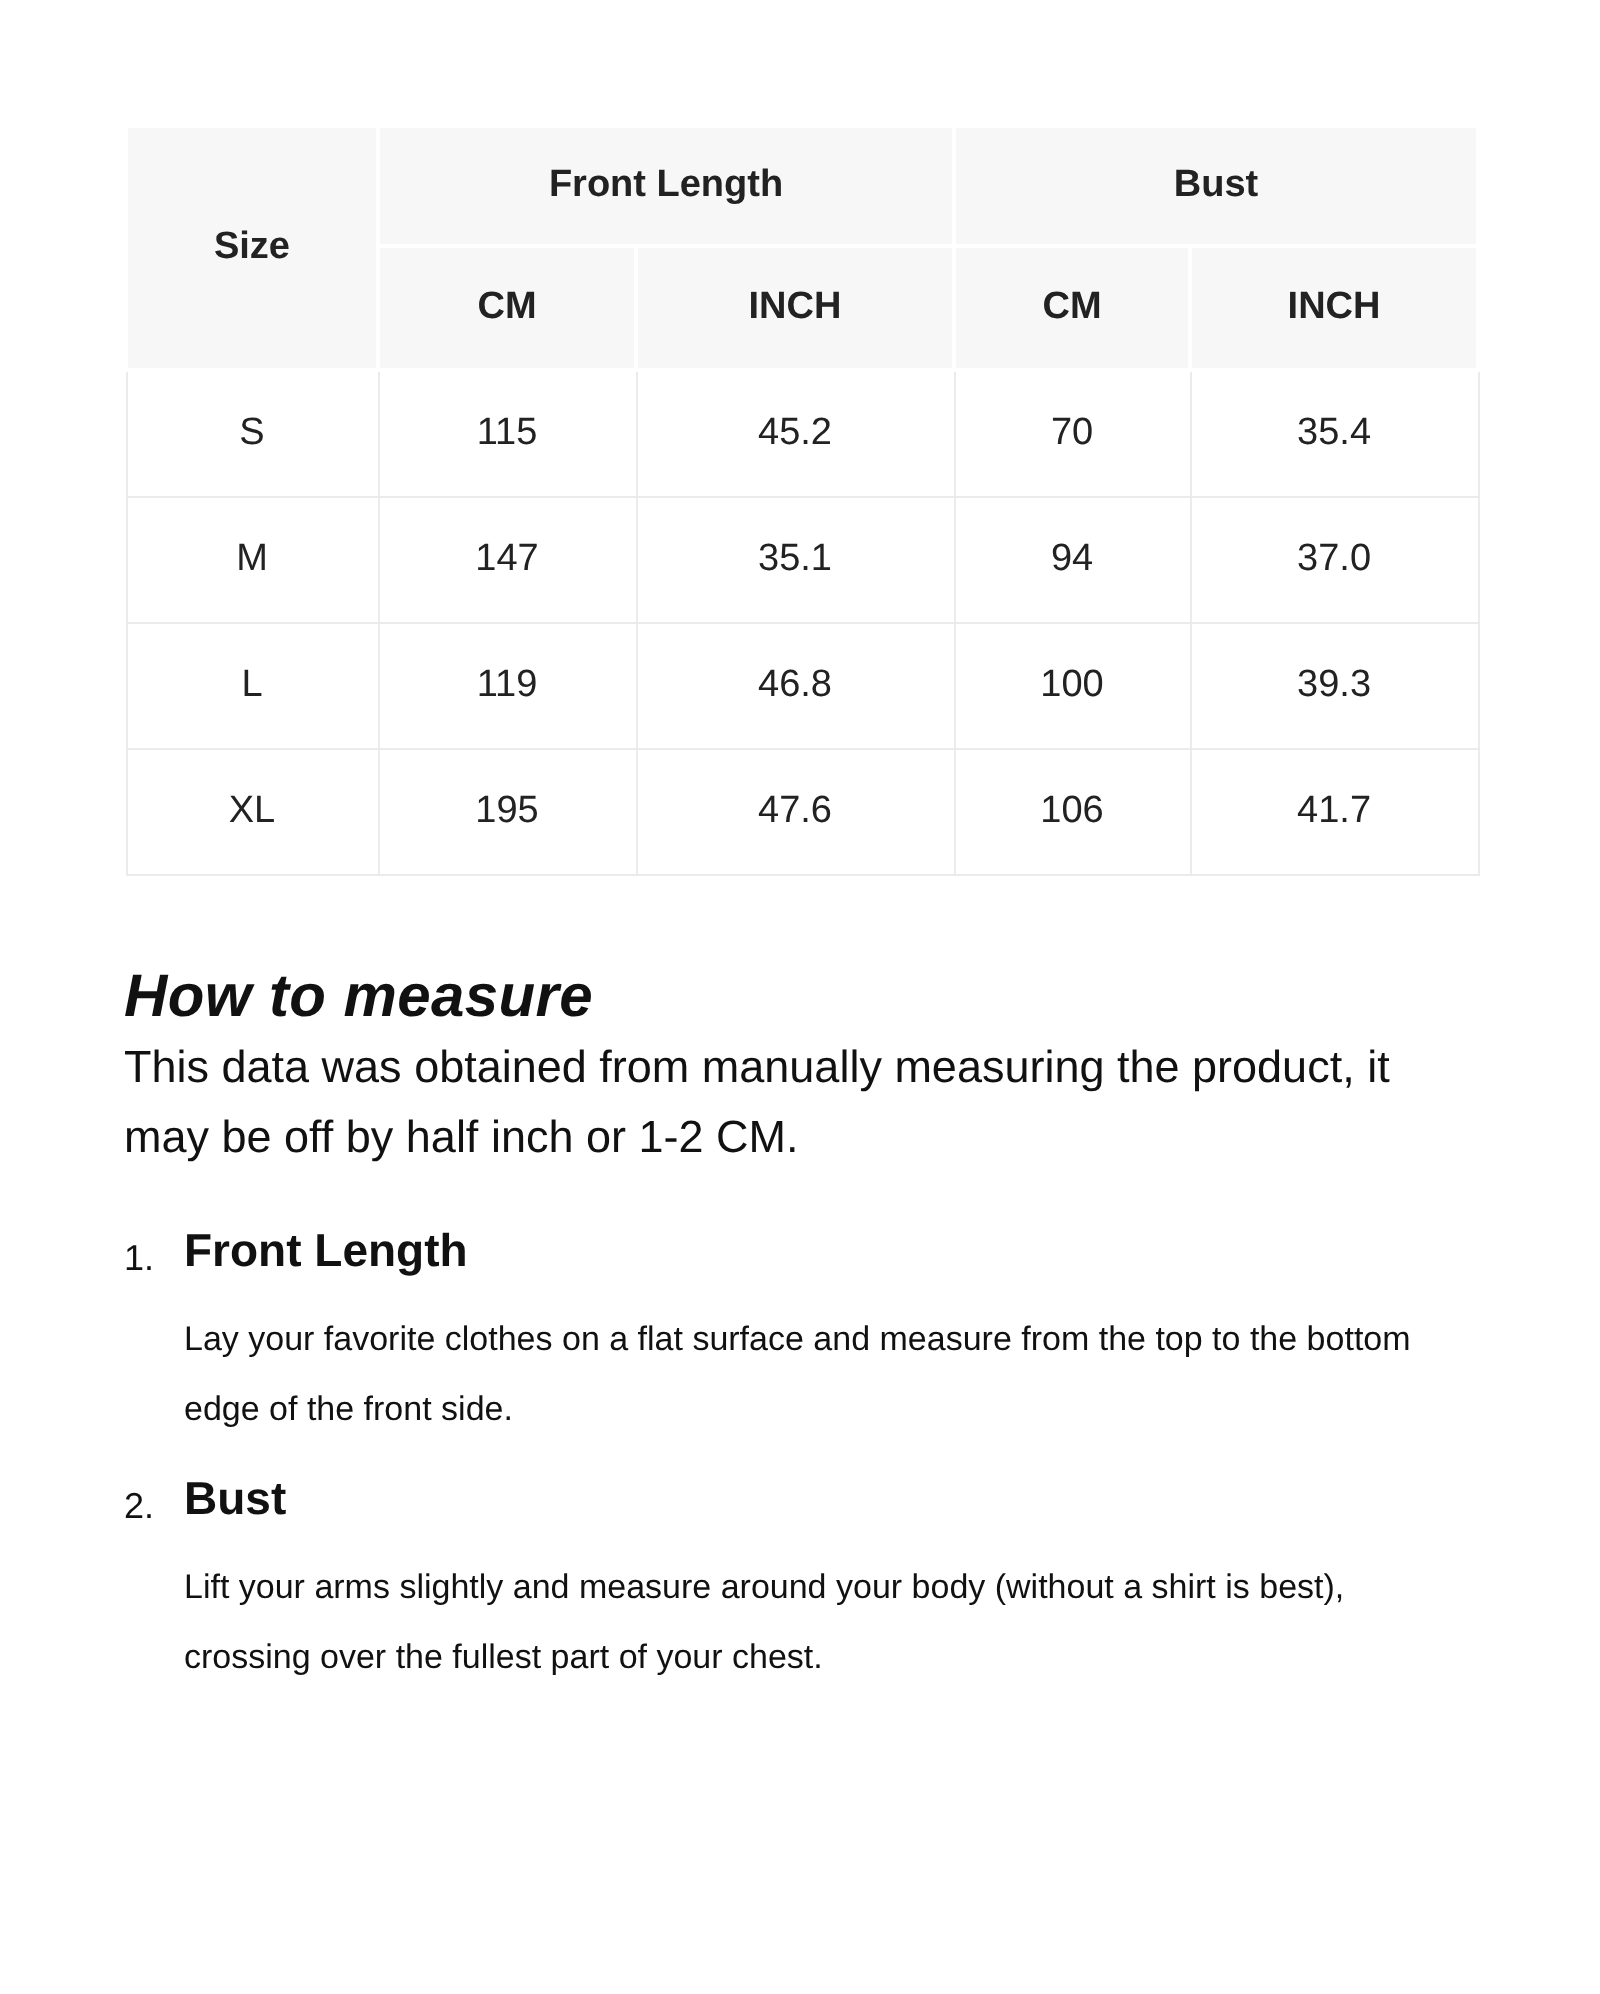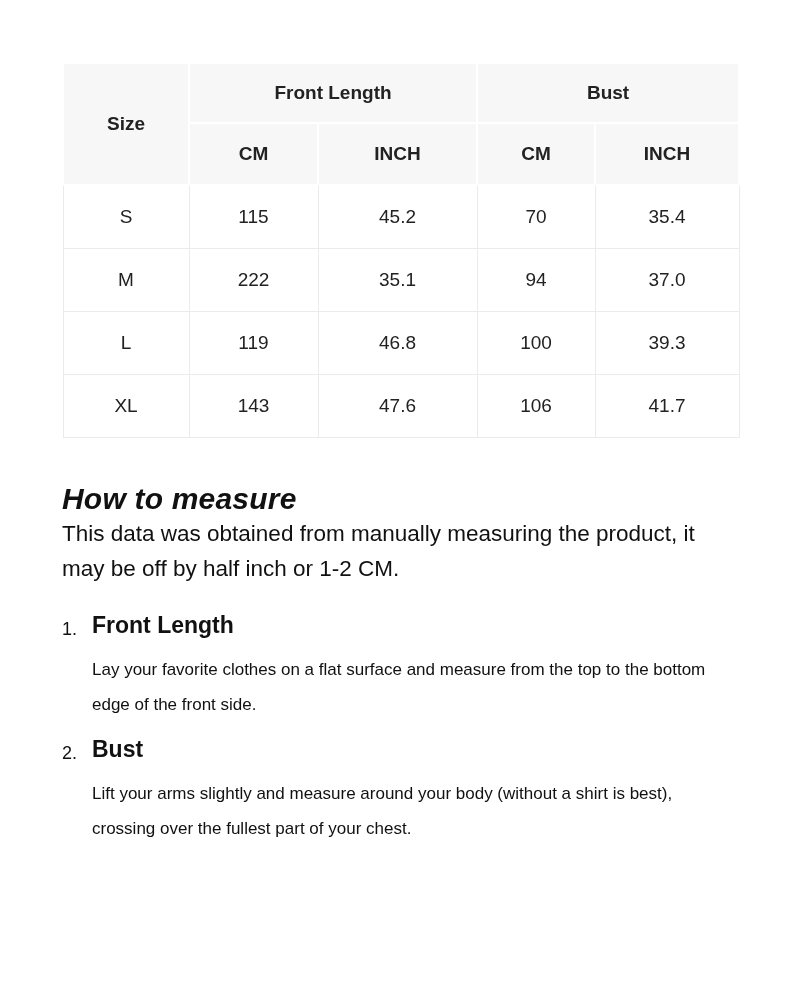--- a/index.html
+++ b/index.html
@@ -124,35 +124,35 @@
       <tbody>
         <tr>
           <th>S</th>
           <td>115</td>
           <td>45.2</td>
           <td>70</td>
           <td>35.4</td>
         </tr>
         <tr>
           <th>M</th>
-          <td>222</td>
+          <td>147</td>
           <td>35.1</td>
           <td>94</td>
           <td>37.0</td>
         </tr>
         <tr>
           <th>L</th>
           <td>119</td>
           <td>46.8</td>
           <td>100</td>
           <td>39.3</td>
         </tr>
         <tr>
           <th>XL</th>
-          <td>143</td>
+          <td>195</td>
           <td>47.6</td>
           <td>106</td>
           <td>41.7</td>
         </tr>
       </tbody>
     </table>
 
     <h2 class="htm-title">How to measure</h2>
 
     <p class="htm-intro">This data was obtained from manually measuring the product, it may be off by half inch or 1-2 CM.</p>

